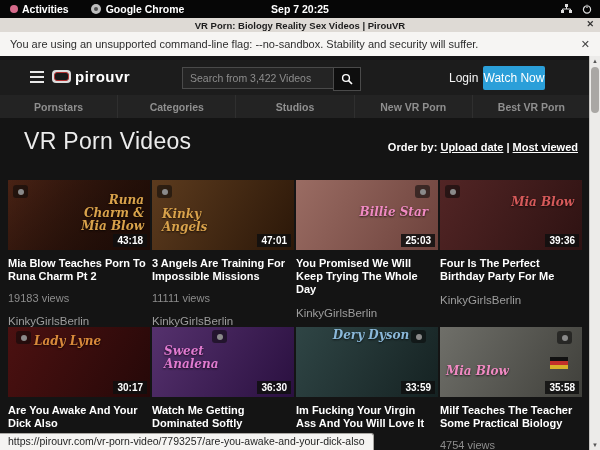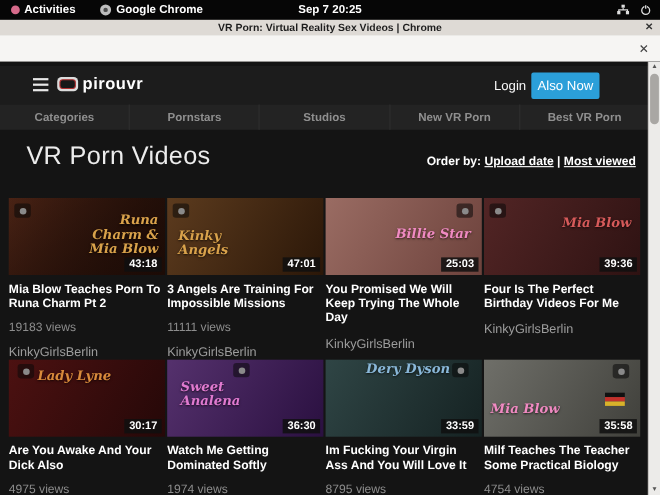--- a/index.html
+++ b/index.html
@@ -145,47 +145,57 @@
         <svg width="10" height="10" viewBox="0 0 10 10">
             <circle cx="5" cy="5.5" r="3.6" fill="none" stroke="#ddd" stroke-width="1.2"></circle>
             <line x1="5" y1="0.5" x2="5" y2="4" stroke="#060606" stroke-width="2.4"></line>
             <line x1="5" y1="0.8" x2="5" y2="4" stroke="#ddd" stroke-width="1.2"></line>
           </svg>
       </span>
     </div>
   </div>
 
   <div class="titlebar">
-    <span>VR Porn: Virtual Reality Sex Videos | Chrome</span>
+    <span>VR Porn: Biology Reality Sex Videos | PirouVR</span>
     <span class="tclose">✕</span>
   </div>
 
   <div class="warnbar">
+    <span class="wmsg">You are using an unsupported command-line flag: --no-sandbox. Stability and security will suffer.</span>
     <span class="wclose">✕</span>
   </div>
 
   <div class="viewport">
 
     <div class="siteheader">
       <div class="burger">
           <span></span>
           <span></span>
           <span></span>
         </div>
       <div class="logo">
         <span class="logo-ico"></span>
         <span class="logo-text">pirouvr</span>
       </div>
+      <div class="searchwrap">
+        <input type="text" placeholder="Search from 3,422 Videos" style="">
+        <div class="searchbtn">
+          <svg width="12" height="12" viewBox="0 0 12 12">
+              <circle cx="5" cy="5" r="3.4" fill="none" stroke="#fff" stroke-width="1.4"></circle>
+              <line x1="7.6" y1="7.6" x2="11" y2="11" stroke="#fff" stroke-width="1.6"></line>
+            </svg>
+        </div>
+      </div>
       <a class="loginlink">Login</a>
-      <div class="joinbtn">Also Now</div>
+      <div class="joinbtn">Watch Now</div>
     </div>
 
     <div class="navbar">
+      <div class="nitem">Pornstars</div>
       <div class="nitem">Categories</div>
-      <div class="nitem">Pornstars</div>
       <div class="nitem">Studios</div>
       <div class="nitem">New VR Porn</div>
       <div class="nitem">Best VR Porn</div>
     </div>
 
     <div class="pagetitle">VR Porn Videos</div>
     <div class="orderby">
       <span>Order by:</span>
       <a>Upload date</a>
       <span>|</span>
@@ -225,21 +235,21 @@
         <div class="vtitle">You Promised We Will Keep Trying The Whole Day</div>
         <div class="studio">KinkyGirlsBerlin</div>
       </div>
 
       <div class="card">
         <div class="thumb">
           <span class="wm"></span>
           <span class="oname" style="color: rgb(214, 90, 90);">Mia Blow</span>
           <span class="dur">39:36</span>
         </div>
-        <div class="vtitle">Four Is The Perfect Birthday Videos For Me</div>
+        <div class="vtitle">Four Is The Perfect Birthday Party For Me</div>
         <div class="studio">KinkyGirlsBerlin</div>
       </div>
 
       <div class="card">
         <div class="thumb">
           <span class="wm"></span>
           <span class="oname" style="color: rgb(217, 138, 59);">Lady Lyne</span>
           <span class="dur">30:17</span>
         </div>
         <div class="vtitle">Are You Awake And Your Dick Also</div>
@@ -284,14 +294,15 @@
     </div>
 
     <div class="vscroll">
       <div class="arr up">▲</div>
       <div class="thumbbar"></div>
       <div class="arr down">▼</div>
     </div>
 
   </div>
 
+  <div class="statusbar">https://pirouvr.com/vr-porn-video/7793257/are-you-awake-and-your-dick-also</div>
 
 </div>
 
 </body></html>

